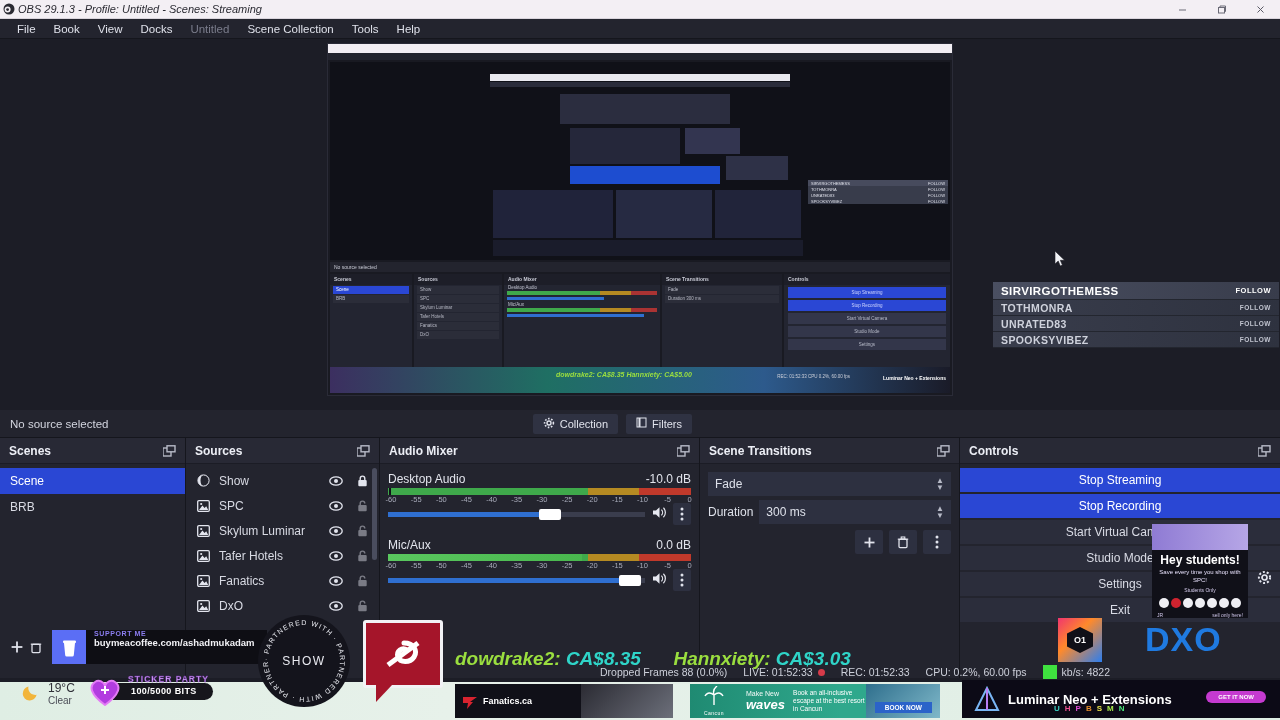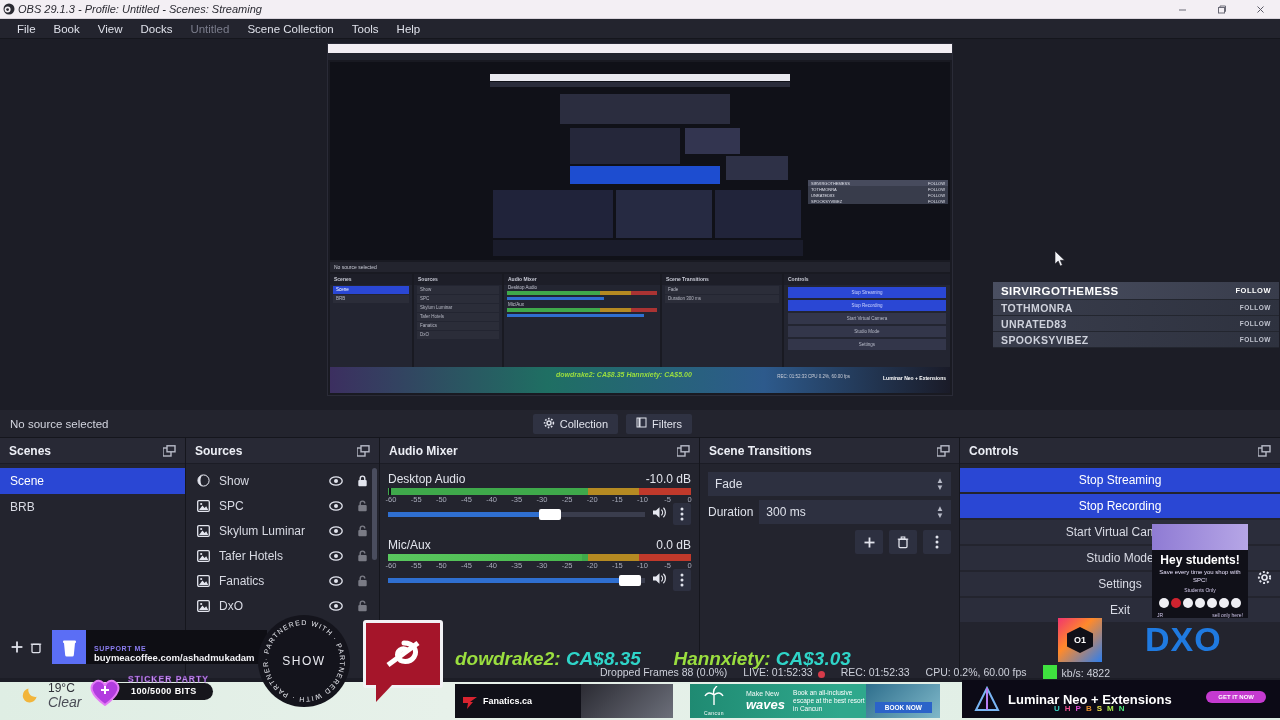--- a/index.html
+++ b/index.html
@@ -158,30 +158,30 @@
   .ctrl-btn.prim { background: #2a47d4; color: #ffffff; }
   .ctrl-gear { position: absolute; right: 8px; top: 106px; color: #e3e5ee; }
 
   
   .bot-donate { position: absolute; left: 455px; top: 648px; font-size: 19px; font-weight: bold;
                 font-style: italic; white-space: nowrap; }
   .bot-donate .nm { color: #9ade3f; }
   .bot-donate .am { color: #2fd4c8; }
 
   .coffee { position: absolute; left: 52px; top: 630px; width: 215px; height: 34px;
-            background: #0e0e14; display: flex; align-items: flex-end; }
+            background: #0e0e14; display: flex; align-items: flex-start; }
   .coffee .cup { width: 34px; height: 34px; background: #5b6ef5; display: flex;
                  align-items: center; justify-content: center; }
   .coffee .txt { padding-left: 8px; line-height: 1.15; }
   .coffee .t1 { font-size: 7px; font-weight: bold; color: #8b7df0; letter-spacing: .6px; }
   .coffee .t2 { font-size: 9.5px; color: #f2f2f6; font-weight: bold; }
 
   .weather { position: absolute; left: 22px; top: 682px; display: flex; align-items: center; gap: 6px; }
   .weather .w-t { font-size: 12px; color: #2f3038; line-height: 1.1; }
-  .weather .w-t .c { font-size: 14px; color: #4b4d57; font-style: italic; }
+  .weather .w-t .c { font-size: 10px; color: #4b4d57; }
 
   .sticker { position: absolute; left: 88px; top: 676px; display: flex; align-items: center; }
   .sticker .heart { width: 34px; height: 30px; position: relative; z-index: 2; }
   .sticker .bar { margin-left: -9px; background: #16161c; height: 17px;
                   border-radius: 0 9px 9px 0; padding: 0 16px 0 18px;
                   display: flex; align-items: center; }
   .sticker .bits { font-size: 9px; font-weight: bold; color: #fff; letter-spacing: .4px; }
   .sticker .party { position: absolute; left: 40px; top: -2px; font-size: 8.5px; font-weight: bold;
                     color: #d9a6ff; letter-spacing: 1px; -webkit-text-stroke: .4px #6b2f9e; }
 
@@ -194,21 +194,21 @@
   .redlogo { position: absolute; left: 363px; top: 620px; width: 80px; height: 68px;
              background: #a5152a; border: 3px solid #f2f2f5; border-radius: 3px;
              display: flex; align-items: center; justify-content: center; }
   .redlogo .tail { position: absolute; left: 10px; bottom: -17px; width: 0; height: 0;
                    border-left: 16px solid #a5152a; border-bottom: 17px solid transparent;
                    border-right: 6px solid transparent; }
 
   
   .statusbar { position: absolute; left: 0; top: 662px; width: 1280px; height: 20px;
                display: flex; align-items: center; font-size: 10.5px; color: #cdd0da; }
-  .st { margin-right: 16px; display: flex; align-items: flex-end; gap: 5px; white-space: nowrap; }
+  .st { margin-right: 16px; display: flex; align-items: center; gap: 5px; white-space: nowrap; }
   .dot-red { width: 7px; height: 7px; border-radius: 50%; background: #d63b4a; }
   .sq-green { width: 14px; height: 14px; background: #3fe23f; }
 
   
   .taskstrip { position: absolute; left: 0; top: 682px; width: 1280px; height: 38px; }
   .ts-bg { position: absolute; inset: 0; background: linear-gradient(90deg,#dfeee4 0%,#e7f1ea 35%,#dfeee4 100%); }
   .banner-fan { position: absolute; left: 455px; top: 684px; width: 218px; height: 34px;
                 background: #101018; display: flex; align-items: center; overflow: hidden; }
   .banner-fan .bt { color: #fff; font-size: 9px; font-weight: bold; padding-left: 28px; }
   .banner-fan .ph { position: absolute; right: 0; top: 0; width: 92px; height: 34px;

